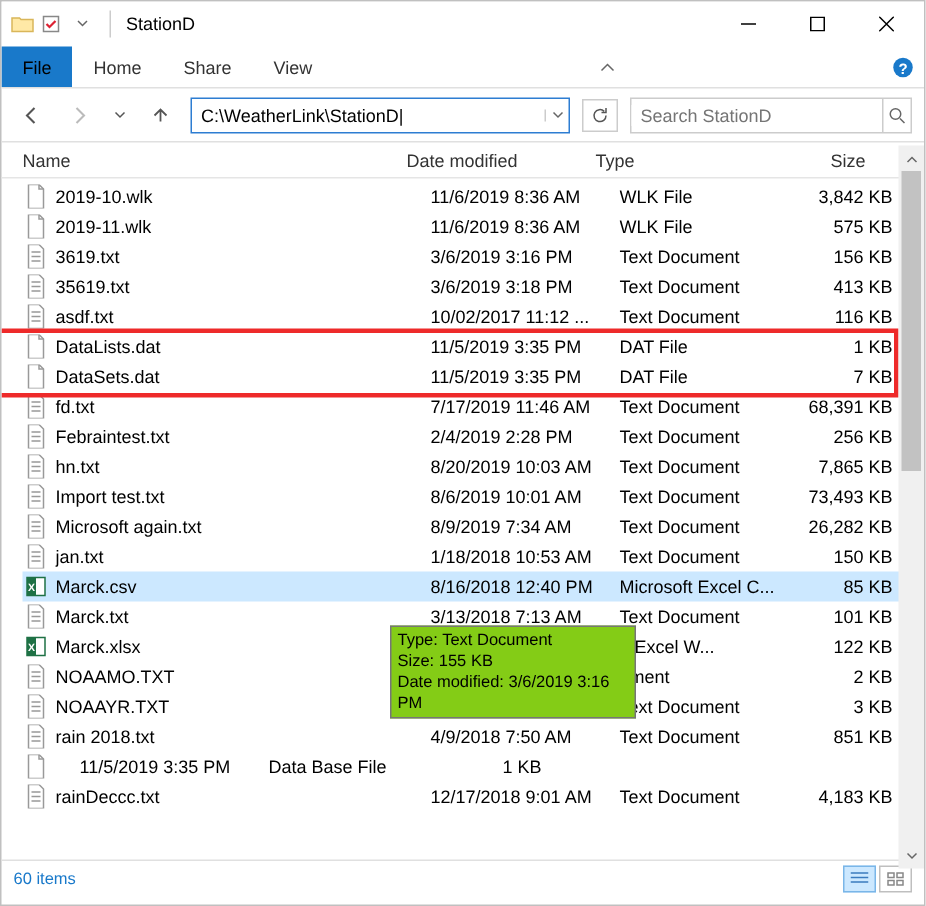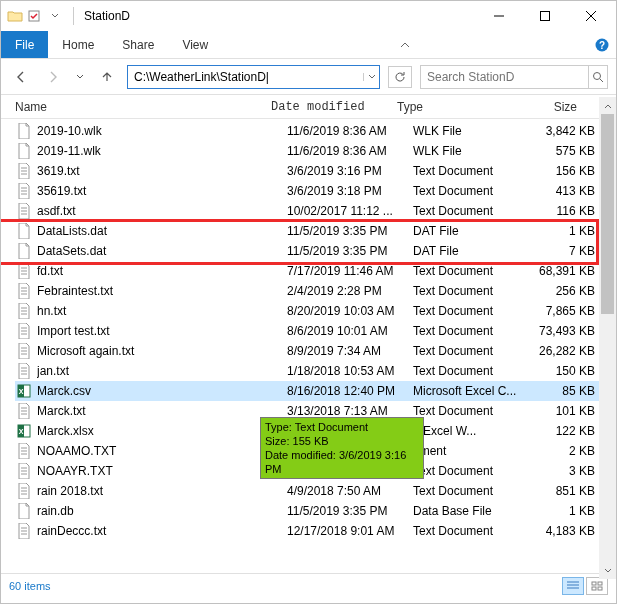--- a/index.html
+++ b/index.html
@@ -7,34 +7,34 @@
   .titlebar { height: 30px; display:flex; align-items:center; padding:0 2px; background:#fff; }
   .titlebar .left { display:flex; align-items:center; gap:4px; padding-left:4px;}
   .titlebar .icon { width:16px; height:16px; display:inline-flex; align-items:center; justify-content:center;}
   .titlebar .divider { width:1px; height:18px; background:#ccc; margin:0 6px;}
   .titlebar .title { font-size:12px; color:#000;}
   .winbtns { margin-left:auto; display:flex;}
   .winbtn { width:46px; height:30px; display:flex; align-items:center; justify-content:center;}
   .winbtn svg { width:10px; height:10px;}
   .ribbon-tabs { height:28px; display:flex; align-items:stretch; border-bottom:1px solid #e0e0e0;}
   .ribbon-tab { padding:0 14px; font-size:12px; display:flex; align-items:center; color:#333;}
-  .ribbon-tab.file { background:#1979ca; color:#ffffff;}
+  .ribbon-tab.file { background:#1979ca; color:#000000;}
   .ribbon-help { margin-left:auto; width:28px; display:flex; align-items:center; justify-content:center;}
   .nav { height:36px; display:flex; align-items:center; padding:0 8px; gap:8px; border-bottom:1px solid #e0e0e0;}
   .navbtn { width:24px; height:24px; display:flex; align-items:center; justify-content:center; color:#555;}
   .addr { flex:1; height:24px; border:1px solid #2d7dd2; display:flex; align-items:center;}
   .addr input { flex:1; border:none; outline:none; font-size:12px; padding:0 6px;}
   .addr-dd { width:16px; display:flex; align-items:center; justify-content:center; border-left:1px solid #ccc;}
   .refresh { width:24px; height:22px; border:1px solid #ccc; display:flex; align-items:center; justify-content:center;}
   .search { width:188px; height:24px; border:1px solid #ccc; display:flex; align-items:center;}
   .search input { flex:1; border:none; outline:none; font-size:12px; padding:0 6px; color:#666;}
   .search .sicon { width:24px; height:100%; display:flex; align-items:center; justify-content:center; border-left:1px solid #ccc;}
   .columns { height:24px; display:flex; align-items:center; border-bottom:1px solid #e5e5e5; padding-left:14px; font-size:12px; color:#333;}
   .col-name { width:256px;}
-  .col-date { width:126px;font-family:Liberation Mono, monospace;}
+  .col-date { width:126px;}
   .col-type { width:112px;}
   .col-size { width:80px; text-align:right; padding-right:12px;}
   .filelist { height:454px; overflow:hidden; position:relative; padding:2px 0 2px 14px;}
   .row { height:20px; display:flex; align-items:center; font-size:12px; color:#000;}
   .row.selected { background:#cce8ff;}
   .row .icn { width:18px; height:18px; display:flex; align-items:center; justify-content:center; margin-right:4px;}
   .row .r-name { width:234px; white-space:nowrap; overflow:hidden;}
   .row .r-date { width:126px; color:#000;margin-left:16px;}
   .row .r-type { width:112px; white-space:nowrap; overflow:hidden; text-overflow:ellipsis;}
   .row .r-size { width:70px; text-align:right;}
@@ -401,21 +401,20 @@
       <span class="r-type">Text Document</span>
       <span class="r-size">851 KB</span>
     </div>
     <div class="row">
       <span class="icn">
         <svg width="14" height="16" viewBox="0 0 14 16">
           <path d="M2 0h7l3 3v13H2z" fill="#fff" stroke="#999"></path>
           <path d="M9 0v3h3" fill="none" stroke="#999"></path>
         </svg>
       </span>
-      <span class="r-name">rain.db</span>
       <span class="r-date">11/5/2019 3:35 PM</span>
       <span class="r-type">Data Base File</span>
       <span class="r-size">1 KB</span>
     </div>
     <div class="row">
       <span class="icn">
         <svg width="14" height="16" viewBox="0 0 14 16">
           <path d="M2 0h7l3 3v13H2z" fill="#fff" stroke="#999"></path>
           <path d="M4 5h6M4 8h6M4 11h6" stroke="#999"></path>
         </svg>

